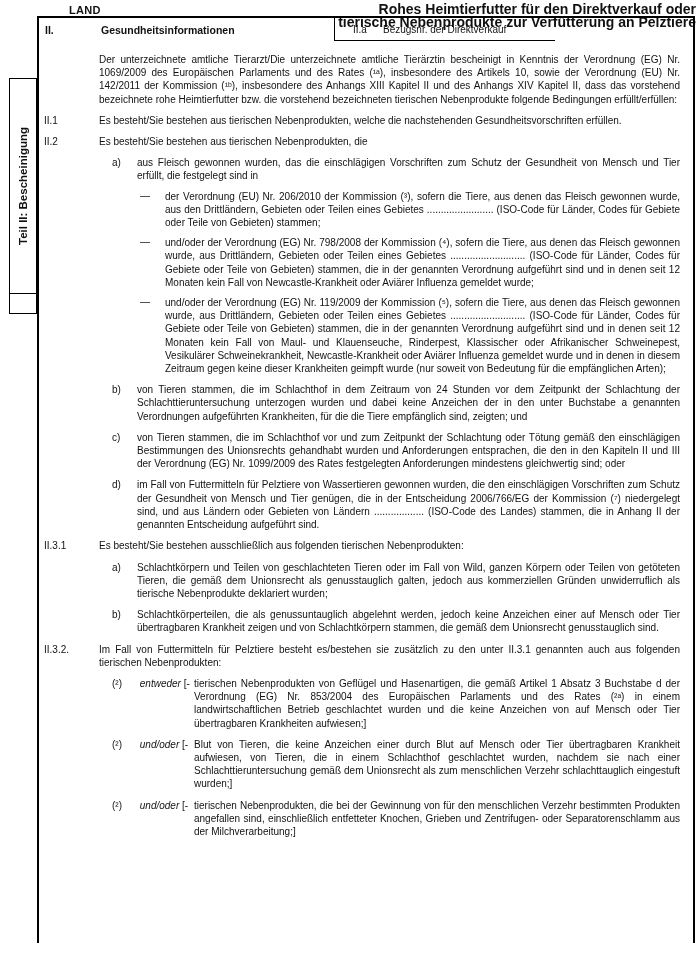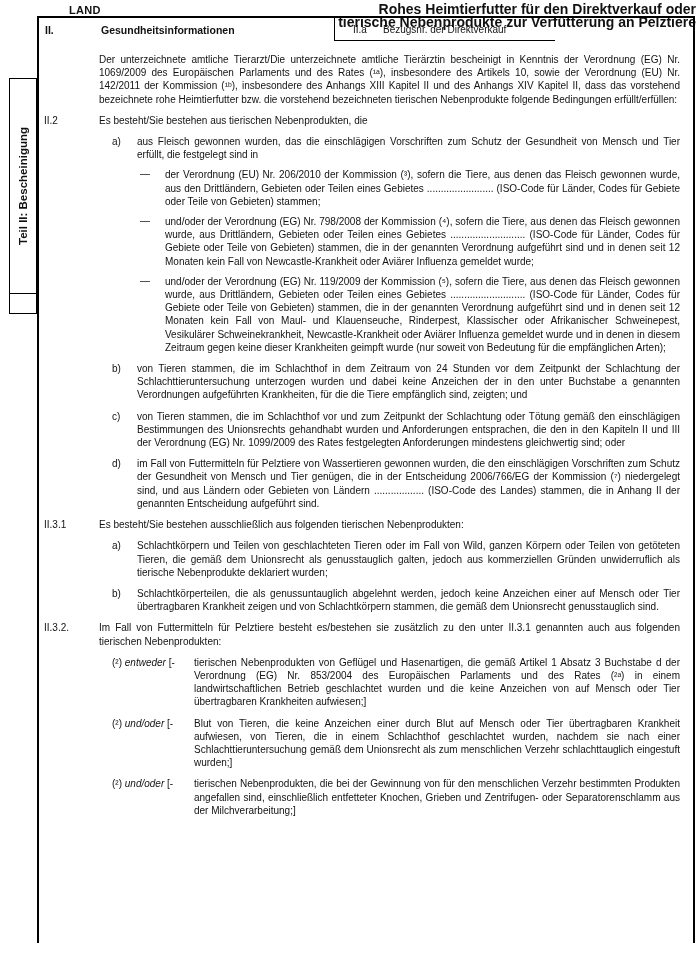--- a/index.html
+++ b/index.html
@@ -68,21 +68,21 @@
   .row  { position: relative; margin-top: 8px; }
   .row:first-child { margin-top: 4px; }
   .txt  { text-align: justify; }
   .num  { position: absolute; left: -55px; top: 0; width: 52px; }
   .sub  { padding-left: 38px; }
   .sub .letter { position: absolute; left: 13px; top: 0; }
   .dashrow { padding-left: 66px; margin-top: 7px; }
   .dashrow .marker { position: absolute; left: 41px; top: -1px; }
   .opt { padding-left: 95px; }
   .opt .opt-label { position: absolute; left: 13px; top: 0; white-space: nowrap; }
-  .opt .opt-label i { font-style: italic; }
+  .opt .opt-label i { font-style: italic; margin-left: 15px; }
 </style>
 </head>
 <body>
 
 <div class="page">
 
   <div class="land">LAND</div>
   <div class="doc-title">Rohes Heimtierfutter für den Direktverkauf oder tierische Nebenprodukte zur Verfütterung an Pelztiere</div>
 
   <div class="sidebar">
@@ -104,20 +104,24 @@
         <span>Bezugsnr. der Direktverkauf</span>
       </div>
     </div>
 
     <div class="body">
 
       <div class="row">
         <div class="txt">Der unterzeichnete amtliche Tierarzt/Die unterzeichnete amtliche Tierärztin bescheinigt in Kenntnis der Verordnung (EG) Nr. 1069/2009 des Europäischen Parlaments und des Rates (¹ᵃ), insbesondere des Artikels 10, sowie der Verordnung (EU) Nr. 142/2011 der Kommission (¹ᵇ), insbesondere des Anhangs XIII Kapitel II und des Anhangs XIV Kapitel II, dass das vorstehend bezeichnete rohe Heimtierfutter bzw. die vorstehend bezeichneten tierischen Nebenprodukte folgende Bedingungen erfüllt/erfüllen:</div>
       </div>
 
+      <div class="row">
+        <span class="num">II.1</span>
+        <div class="txt">Es besteht/Sie bestehen aus tierischen Nebenprodukten, welche die nachstehenden Gesundheitsvorschriften erfüllen.</div>
+      </div>
 
       <div class="row">
         <span class="num">II.2</span>
         <div class="txt">Es besteht/Sie bestehen aus tierischen Nebenprodukten, die</div>
       </div>
 
       <div class="row sub">
         <span class="letter">a)</span>
         <div class="txt">aus Fleisch gewonnen wurden, das die einschlägigen Vorschriften zum Schutz der Gesundheit von Mensch und Tier erfüllt, die festgelegt sind in</div>
       </div>

